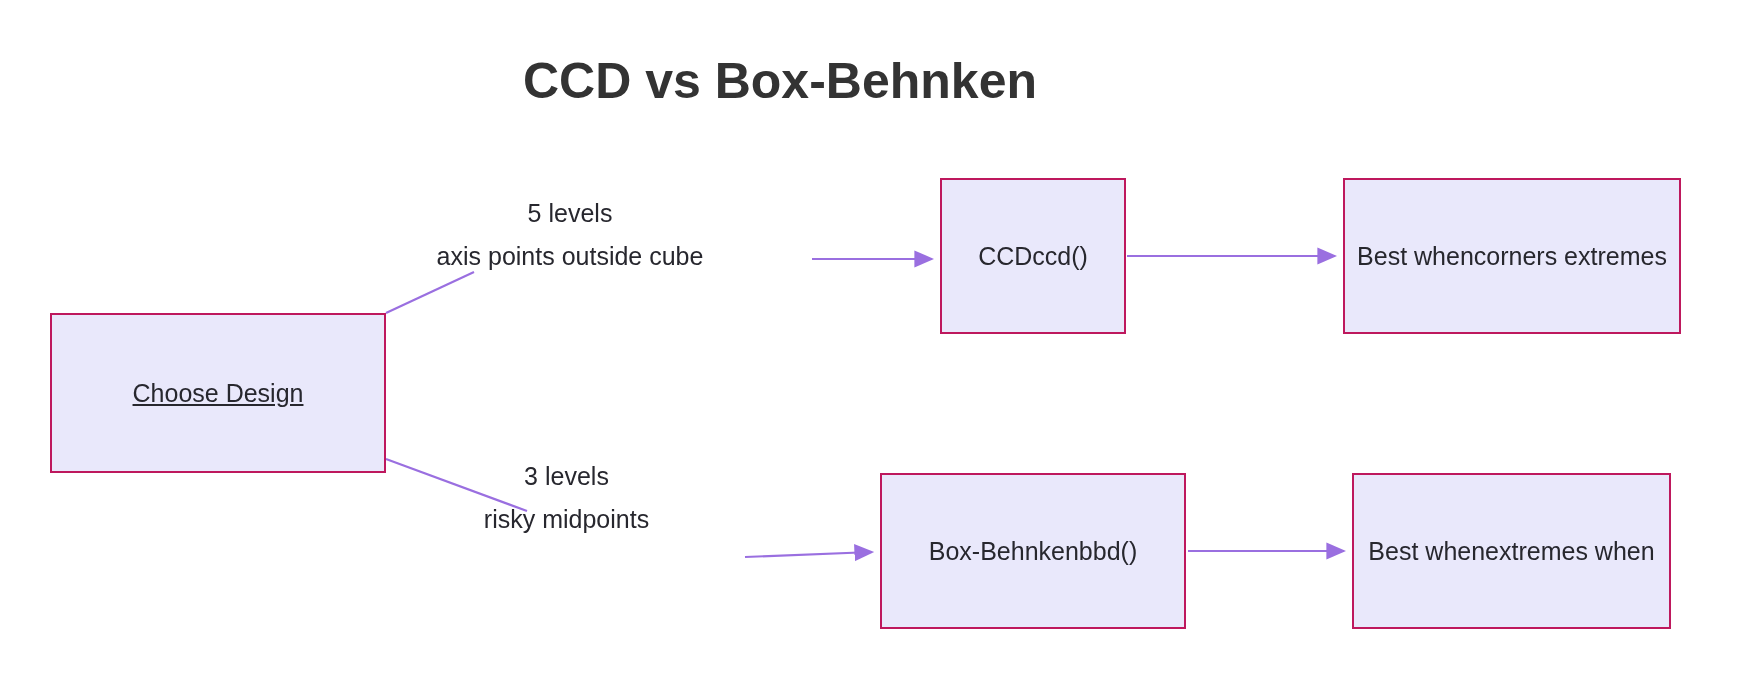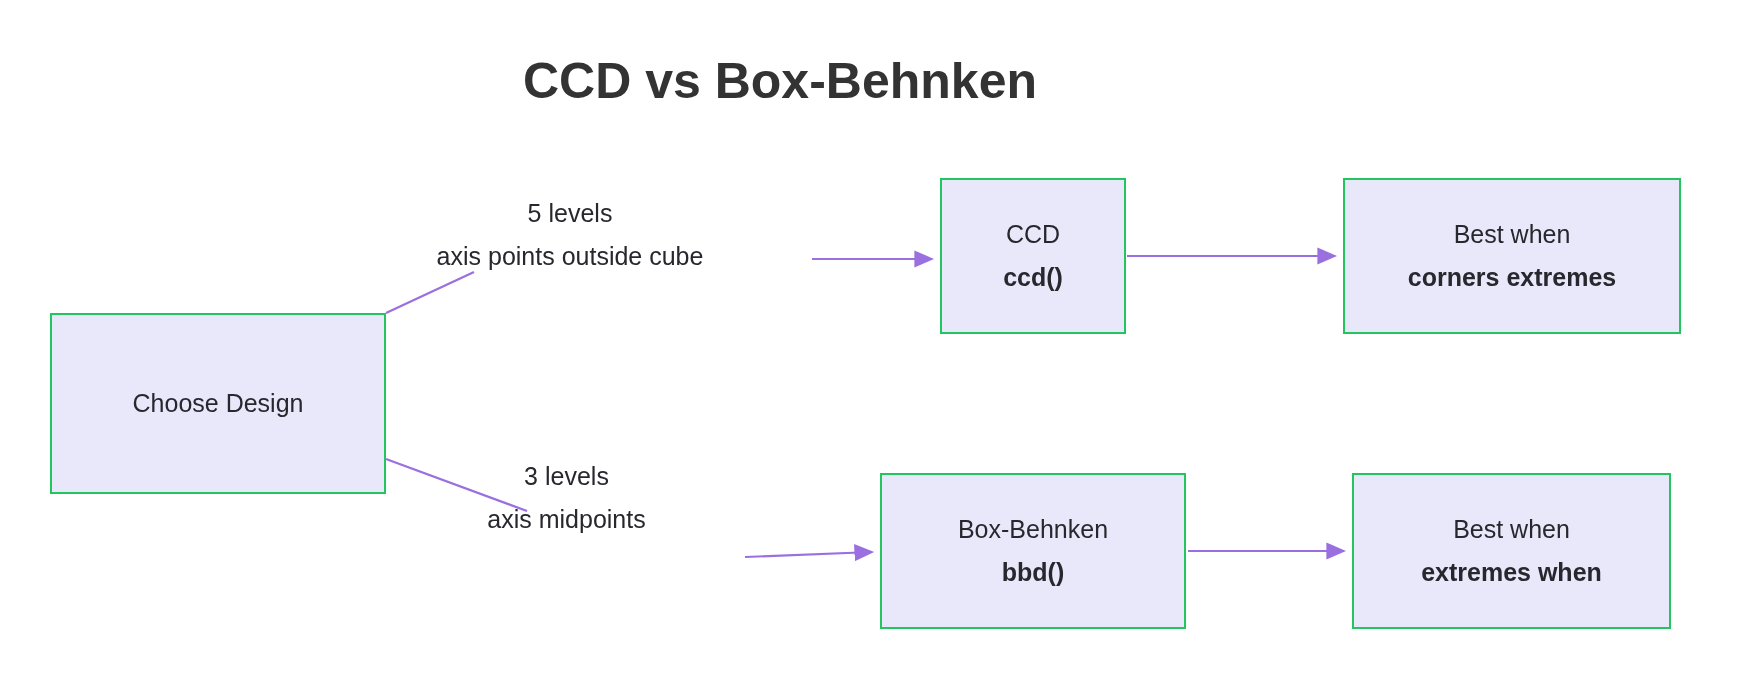--- a/index.html
+++ b/index.html
@@ -36,41 +36,41 @@
     font-size: 50px;
     font-weight: bold;
     color: #333333;
     letter-spacing: 0px;
     white-space: nowrap;
   }
   .node {
     position: absolute;
     box-sizing: border-box;
     background: #e9e8fb;
-    border: 2px solid #22c55e;
+    border: 2px solid #be185d;
     display: flex;
-    flex-direction: column;
+    flex-direction: row;
     align-items: center;
     justify-content: center;
     color: #27272e;
     font-size: 25px;
     line-height: 1.72;
     text-align: center;
   }
-  .node .line2 { display: block; font-weight: bold; }
+  .node .line2 { display: block; }
   .edge-label {
     position: absolute;
     color: #27272e;
     font-size: 25px;
     line-height: 1.72;
     text-align: center;
     white-space: nowrap;
   }
   
-  #node-choose      { left: 50px;   top: 313px; width: 336px; height: 181px; }
+  #node-choose      { left: 50px;   top: 313px; width: 336px; height: 160px; text-decoration: underline; }
   #node-ccd         { left: 940px;  top: 178px; width: 186px; height: 156px; }
   #node-ccd-best    { left: 1343px; top: 178px; width: 338px; height: 156px; }
   #node-bbd         { left: 880px;  top: 473px; width: 306px; height: 156px; }
   #node-bbd-best    { left: 1352px; top: 473px; width: 319px; height: 156px; }
   
   #label-top    { left: 417px; top: 192px; width: 306px; }
   #label-bottom { left: 466px; top: 455px; width: 201px; }
 </style>
 </head>
 <body>
@@ -123,16 +123,16 @@
     <span class="line2">extremes when</span>
   </div>
 
   <div class="edge-label" id="label-top">
     <span class="line1">5 levels</span><br>
     <span class="line2">axis points outside cube</span>
   </div>
 
   <div class="edge-label" id="label-bottom">
     <span class="line1">3 levels</span><br>
-    <span class="line2">axis midpoints</span>
+    <span class="line2">risky midpoints</span>
   </div>
 
 </div>
 
 </body></html>

